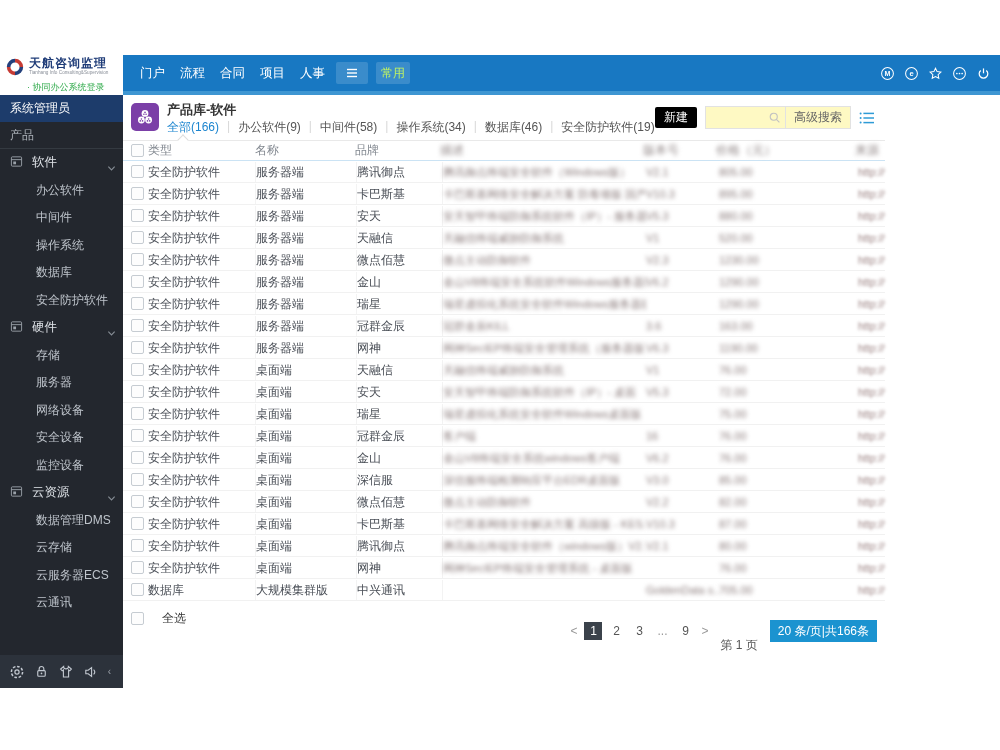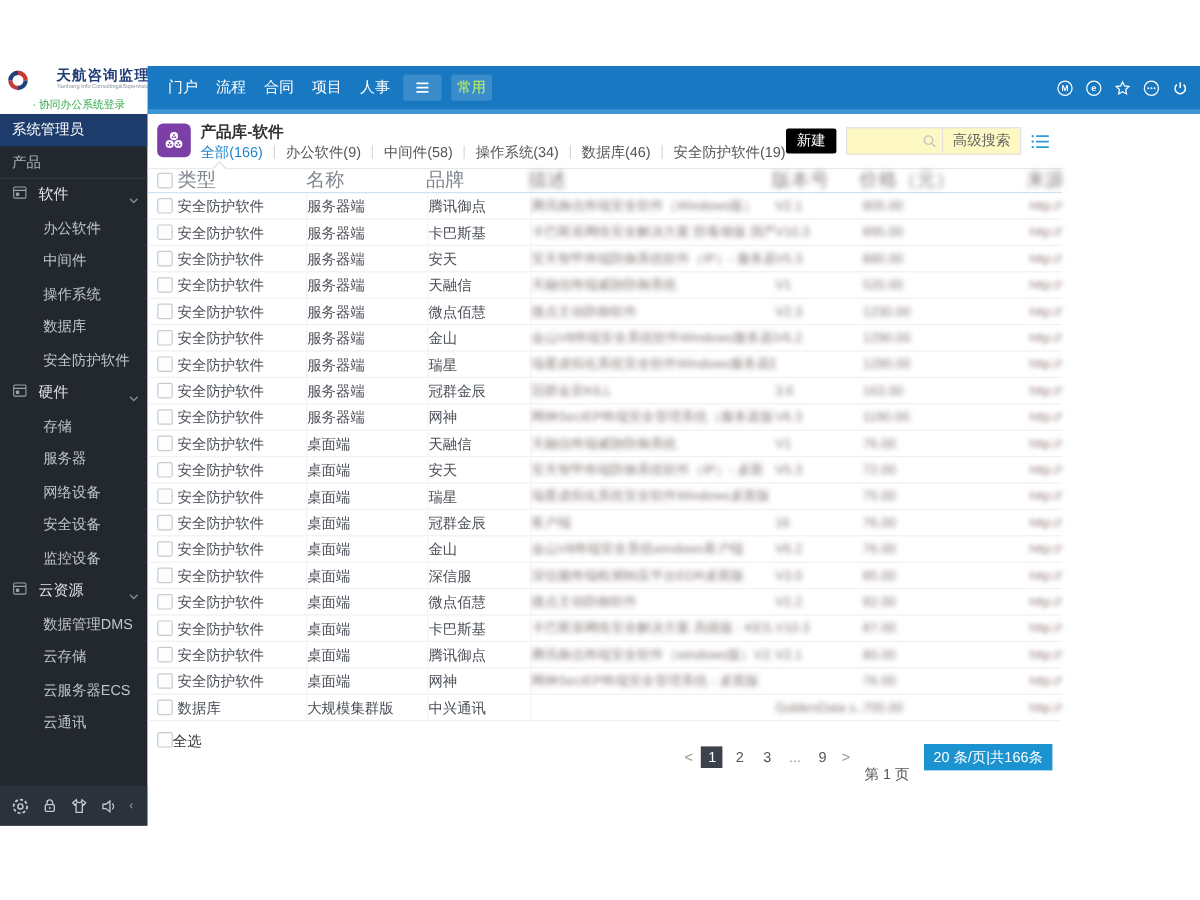--- a/index.html
+++ b/index.html
@@ -1,21 +1,21 @@
 <!DOCTYPE html>
 <html><head>
 <meta charset="utf-8">
 <style>
   html,body{margin:0;padding:0;background:#fff;}
   body{width:1000px;height:750px;position:relative;font-family:"Liberation Sans","DejaVu Sans",sans-serif;overflow:hidden;}
   .page{position:absolute;inset:0;background:#fff;}
 
   
   .logo-area{position:absolute;left:0;top:55px;width:123px;height:40px;background:#fff;}
-  .logo-row{display:flex;align-items:flex-start;padding:2px 0 0 5px;gap:18px;}
+  .logo-row{display:flex;align-items:flex-start;padding:2px 0 0 5px;}
   .logo-title{font-size:12px;font-weight:bold;color:#1f3c78;letter-spacing:1px;line-height:13px;}
   .logo-sub{font-size:6px;color:#8a8f99;transform:scale(.78);transform-origin:left top;white-space:nowrap;}
   .login-link{position:absolute;left:27px;top:26px;font-size:9px;color:#2faa4a;cursor:pointer;white-space:nowrap;}
 
   .topnav{position:absolute;left:123px;top:55px;width:877px;height:36px;background:#1878c2;border-bottom:4px solid #3e96d2;display:flex;align-items:center;}
   .nav-items{display:flex;gap:9px;padding-left:14px;}
   .nav-item{color:#fff;font-size:12.5px;padding:3px 3px;cursor:pointer;white-space:nowrap;}
   .nav-box{background:rgba(255,255,255,.15);border-radius:2px;height:22px;min-width:22px;display:flex;align-items:center;justify-content:center;color:#bef264;font-size:12px;margin-left:8px;padding:0 5px;cursor:pointer;}
   .search-box{margin-left:12px;height:23px;border:1px solid rgba(255,255,255,.75);border-radius:2px;display:flex;align-items:center;padding:0 6px;cursor:text;}
   .search-scope{color:#fff;font-size:12px;}
@@ -47,33 +47,33 @@
   .tab-caret{position:absolute;left:56px;bottom:-4px;width:7px;height:7px;background:#fff;border-left:1px solid #ddd;border-top:1px solid #ddd;transform:rotate(45deg);}
   .controls{position:absolute;right:10px;top:11px;display:flex;align-items:center;gap:8px;}
   .btn-new{background:#000000;color:#fff;border:none;font-size:12px;height:21px;padding:0 9px;border-radius:2px;cursor:pointer;font-family:Liberation Mono, monospace;}
   .searchwrap{display:flex;align-items:center;height:21px;border:1px solid #e2e2e2;background:#fef9c3;}
   .mini-input{width:62px;height:100%;display:inline-block;cursor:text;}
   .adv{font-size:12px;color:#666;border-left:1px solid #e2e2e2;padding:0 8px;line-height:21px;cursor:pointer;white-space:nowrap;}
   .view-toggle{display:inline-flex;cursor:pointer;}
 
   
   .thead{display:flex;align-items:center;height:19px;padding-left:8px;border-bottom:1px solid #cbe3f4;}
-  .hcell{font-size:16px;color:#81878f;overflow:hidden;white-space:nowrap;flex:none;}
+  .hcell{font-size:12px;color:#81878f;overflow:hidden;white-space:nowrap;flex:none;}
   .trow{display:flex;align-items:center;height:21px;padding-left:8px;border-bottom:1px solid #f1f1f1;cursor:pointer;}
   .cell{font-size:12px;color:#4a4f57;line-height:20px;height:20px;overflow:hidden;white-space:nowrap;flex:none;}
   .ccb{width:17px;flex:none;display:flex;align-items:center;}
   .c1{width:107px}.c2{width:100px}.c3{width:85px}.c4{width:203px}.c5{width:73px}.c6{width:139px}.c7{flex:1;width:auto;}
   .trow .c1,.trow .c2,.trow .c3{border-right:1px solid #f3f3f3;}
   .cb{width:11px;height:11px;border:1px solid #c6ccd2;border-radius:2px;background:#fdfdfd;display:inline-block;cursor:pointer;}
   .bl{filter:blur(2px);color:#8a7b7b;font-size:11px;}
   .bl-url{filter:blur(1.7px);color:#9d8484;font-size:10.5px;}
   .bh{filter:blur(2.3px);color:#8f8585;}
 
   .table-footer{position:relative;height:42px;}
-  .select-all{position:absolute;left:8px;top:9px;display:flex;align-items:flex-start;gap:0;font-size:12px;color:#333;cursor:pointer;}
+  .select-all{position:absolute;left:8px;top:9px;display:flex;align-items:center;gap:18px;font-size:12px;color:#333;cursor:pointer;}
   .pager{position:absolute;right:8px;top:6px;display:flex;align-items:center;gap:5px;}
   .pg-nav{color:#999;font-size:12px;padding:0 2px;cursor:pointer;}
   .pg{min-width:18px;height:18px;line-height:18px;text-align:center;font-size:12px;color:#555;cursor:pointer;}
   .pg.active{background:#3b424b;color:#fff;}
   .pg.dots{color:#999;cursor:default;}
   .pg-ind{font-size:12px;color:#555;margin-left:5px;white-space:nowrap;margin-top:30px;}
   .pg-badge{background:#1b93d0;color:#fff;font-size:12px;height:22px;line-height:22px;padding:0 8px;margin-left:7px;cursor:pointer;white-space:nowrap;}
 </style>
 </head>
 <body>

